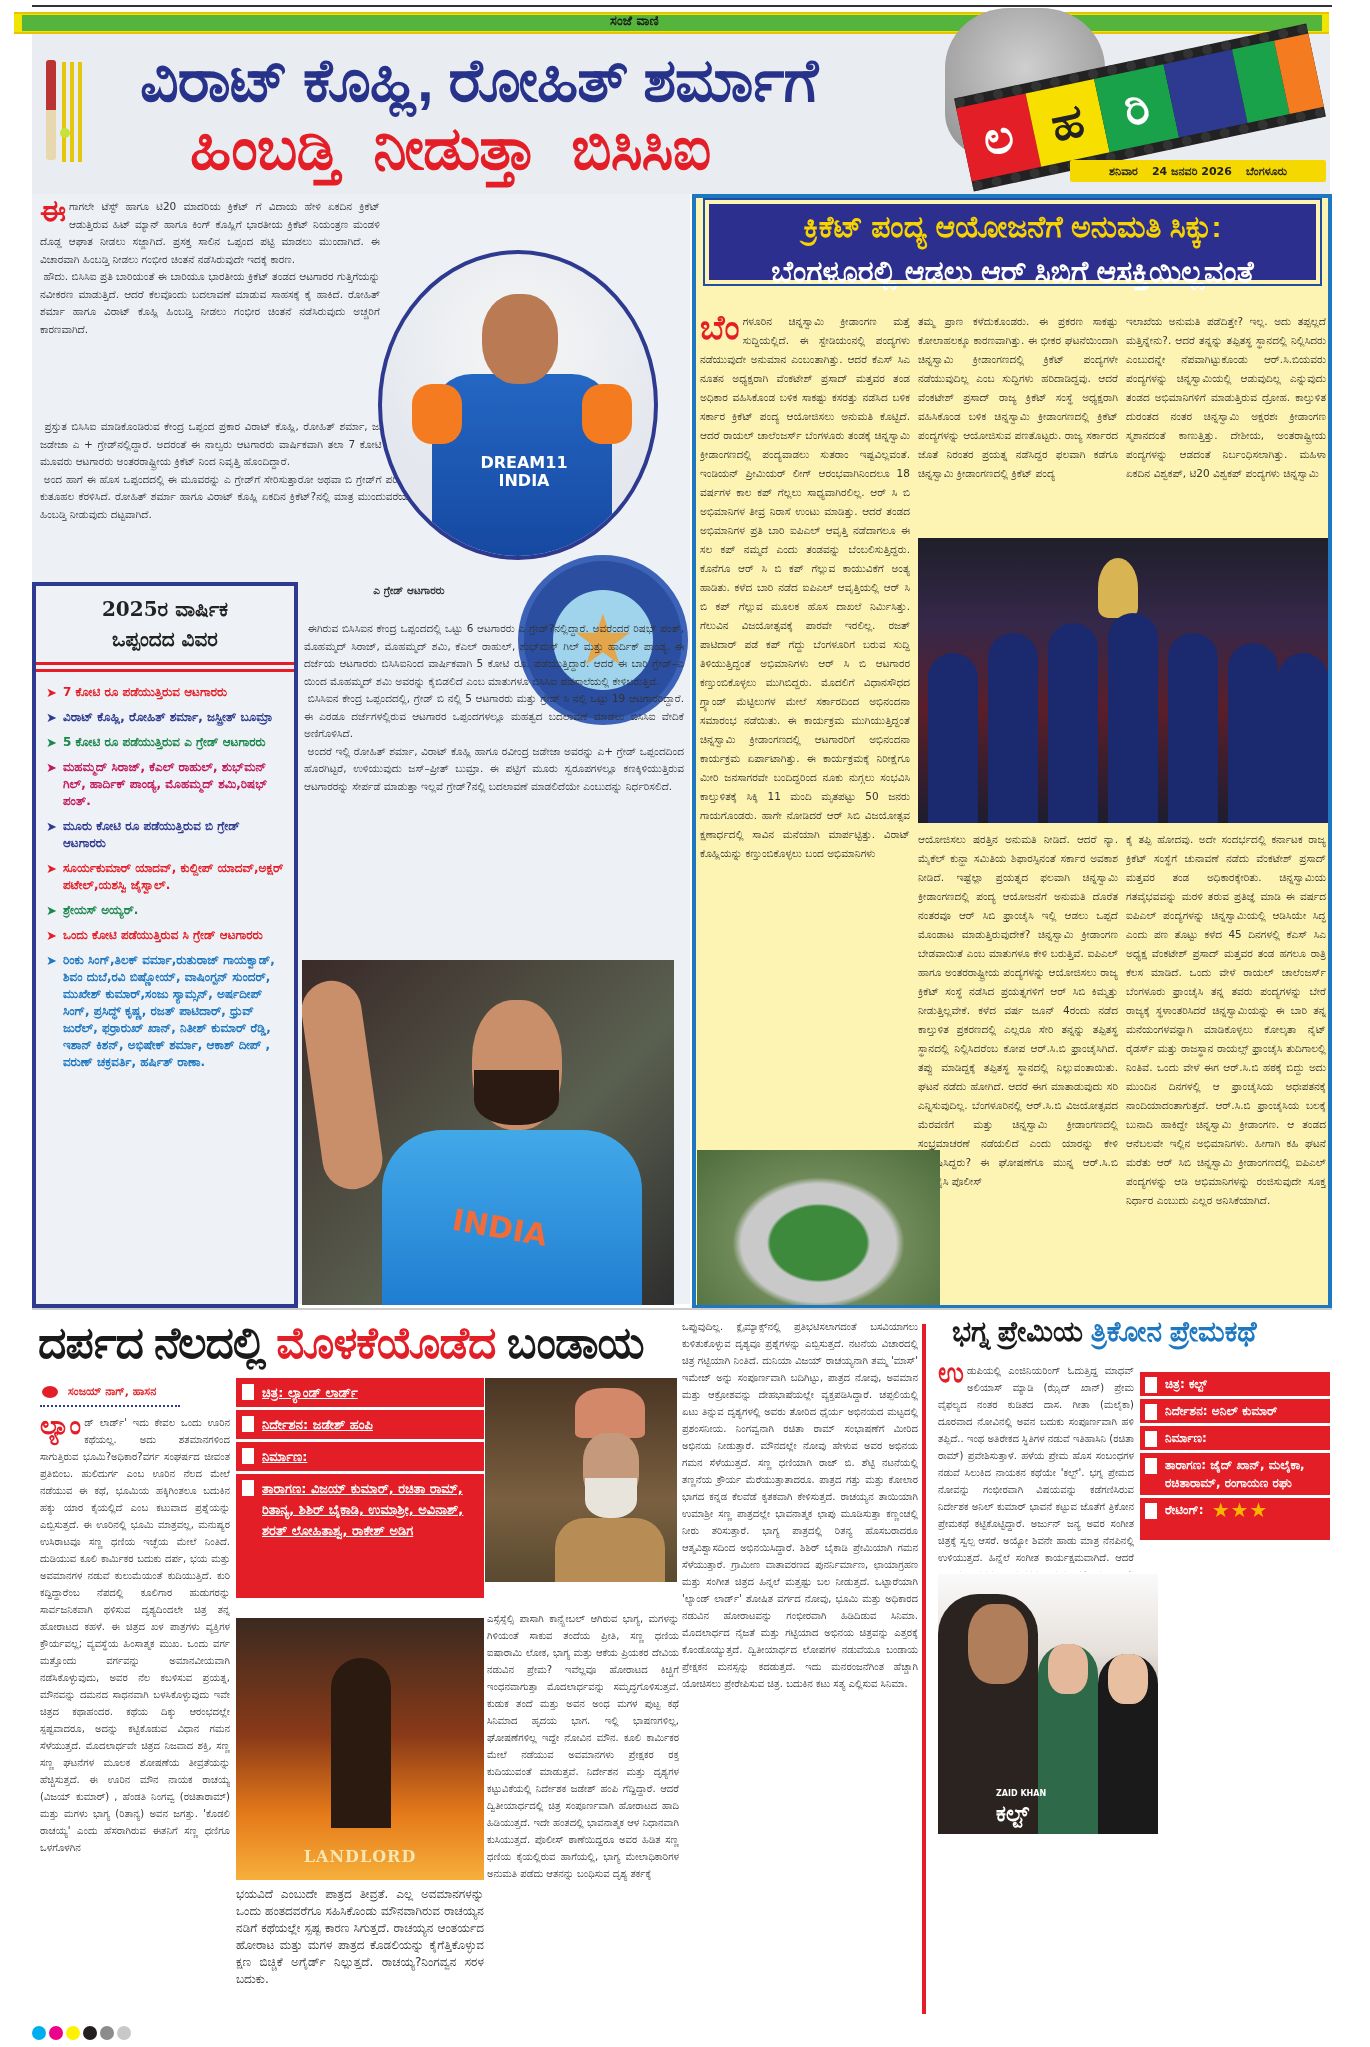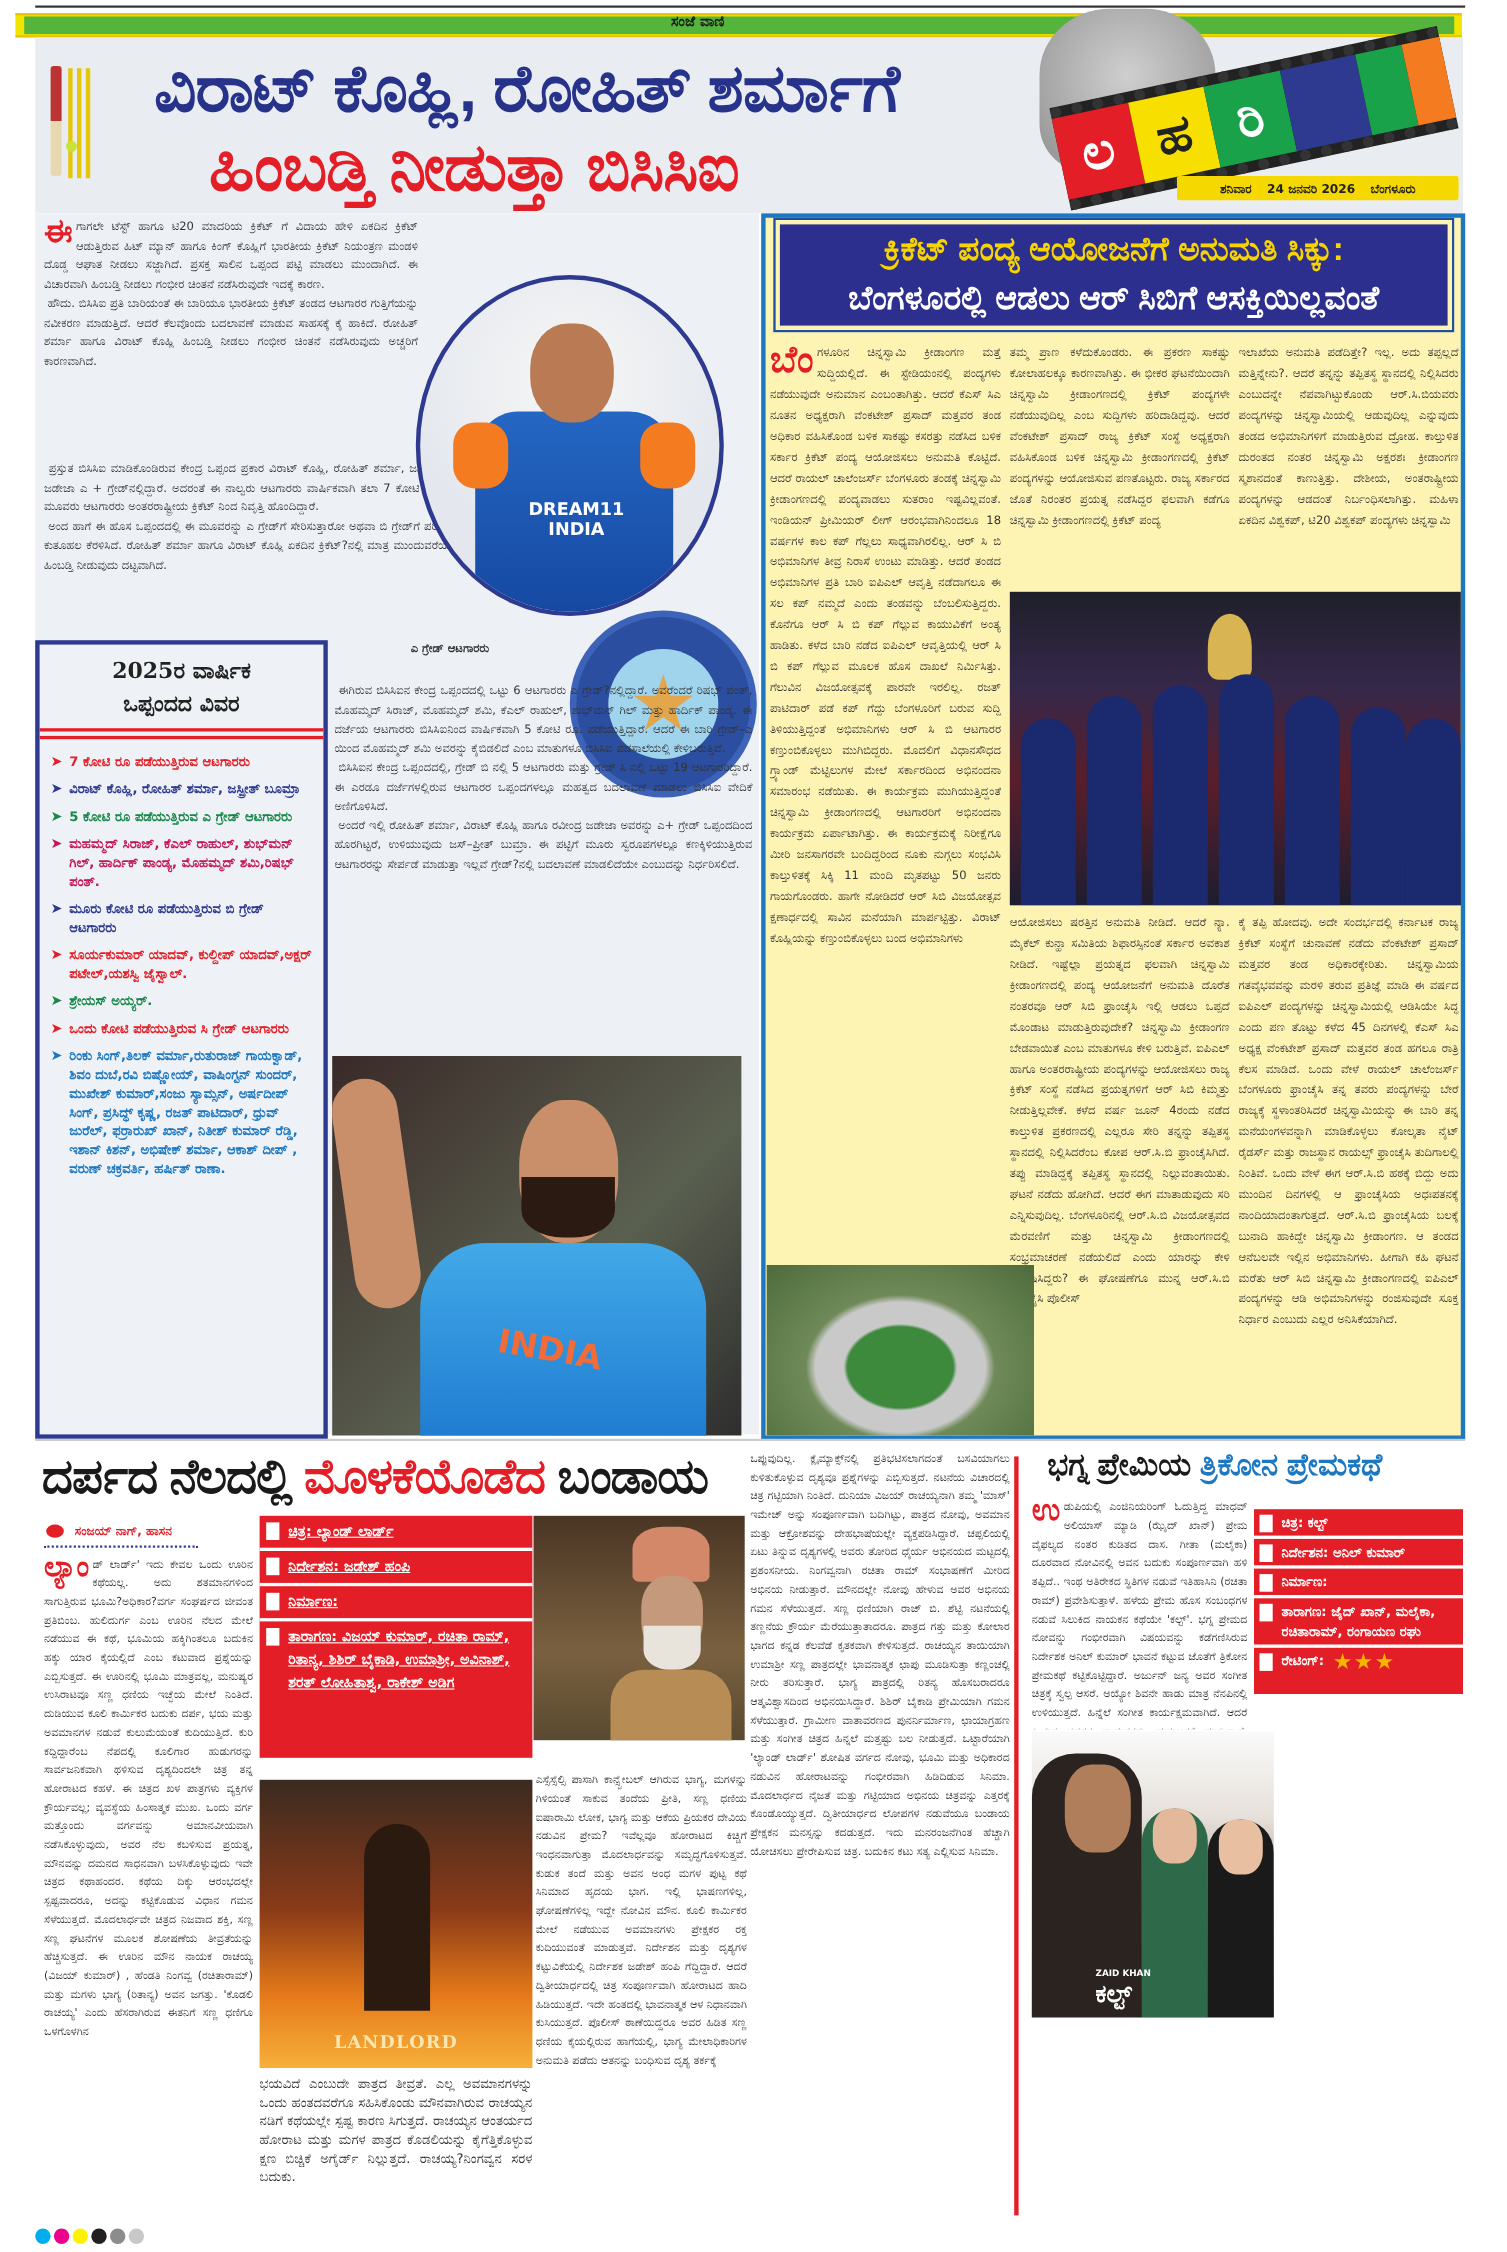--- a/index.html
+++ b/index.html
@@ -8,21 +8,21 @@
   .topline { left: 32px; top: 5px; width: 1300px; height: 2px; background: #333; }
   .masthead-band { left: 14px; top: 12px; width: 1315px; height: 22px; background: #f1e400; border-top: 2px solid #e8c400; border-bottom: 2px solid #e8c400; }
   .masthead-green { left: 22px; top: 15px; width: 1300px; height: 16px; background: #54b43b; }
   .masthead-name { left: 610px; top: 13px; font-size: 13px; font-weight: bold; color: #1a1a1a; }
   .header-bg { left: 32px; top: 34px; width: 1298px; height: 160px; background: #e9edf2; }
   .bat { left: 46px; top: 60px; width: 10px; height: 100px; background: linear-gradient(#b33 0 50%, #e8d8b0 50%); border-radius: 3px; }
   .stumps { left: 62px; top: 62px; width: 20px; height: 100px; border-left: 4px solid #e5c70a; border-right: 4px solid #e5c70a; }
   .stumps::after { content:""; position:absolute; left:4px; top:0; width:4px; height:100px; background:#e5c70a; }
   .ball { left: 60px; top: 128px; width: 10px; height: 10px; background: #c8e23a; border-radius: 50%; }
   .headline1 { left: 140px; top: 46px; font-size: 60px; font-weight: bold; color: #27338a; letter-spacing: -1px; font-family: "Liberation Sans", sans-serif; }
-  .headline2 { left: 190px; top: 118px; font-size: 60px; font-weight: bold; color: #e41e26; letter-spacing: -1px; font-family: Liberation Sans, sans-serif; text-align: center; }
+  .headline2 { left: 190px; top: 118px; font-size: 60px; font-weight: bold; color: #e41e26; letter-spacing: -1px; font-family: Liberation Mono, monospace; text-align: center; }
   .reel { left: 945px; top: 8px; width: 160px; height: 150px; border-radius: 40% 40% 30% 30%; background: radial-gradient(circle at 50% 40%, #cfcfcf, #8f8f8f); }
   .film { left: 960px; top: 60px; width: 360px; height: 95px; transform: rotate(-12deg); display: flex; border-top: 10px dotted #333; border-bottom: 10px dotted #333; background: #222; }
   .film .cell { flex: 1; display:flex; align-items:center; justify-content:center; font-size: 46px; font-weight: bold; color: #fff; }
   .dateline { left: 1070px; top: 160px; width: 256px; height: 22px; background: #f5d800; border-radius: 2px; font-size: 11px; font-weight: bold; color: #222; display:flex; align-items:center; justify-content:center; gap:14px; }
   .body-bg { left: 32px; top: 194px; width: 658px; height: 1110px; background: #edf1f6; }
   .para { font-size: 10.5px; line-height: 17.5px; color: #333; text-align: justify; }
   .dropcap { color: #e41e26; font-size: 30px; font-weight: bold; float: left; line-height: 26px; margin-right: 3px; }
   .rohit-photo { left: 378px; top: 250px; width: 280px; height: 310px; border-radius: 50%; background: radial-gradient(circle at 50% 30%, #f6f6f6 0, #e4e8ee 60%); border: 4px solid #2d3a8f; overflow: hidden; }
   .rohit-photo .jersey { position:absolute; left: 50px; top: 120px; width: 180px; height: 190px; background: linear-gradient(#2467c3, #1547a0); border-radius: 40px 40px 0 0; }
   .rohit-photo .sleeve { position:absolute; top: 130px; width: 50px; height: 60px; background:#f47b20; border-radius: 20px; }
@@ -36,21 +36,21 @@
   .contract-list { list-style: none; padding: 0 10px 0 10px; }
   .contract-list li { font-size: 12px; font-weight: bold; line-height: 17px; margin-bottom: 8px; display:flex; gap: 6px; }
   .contract-list li .arr { font-size: 13px; }
   .kohli-photo { left: 302px; top: 960px; width: 372px; height: 345px; background: linear-gradient(135deg, #3a2a28, #5a6050 60%, #2e2e2e); overflow: hidden; }
   .kohli-photo .shirt { position:absolute; left: 80px; top: 170px; width: 260px; height: 180px; background: linear-gradient(#42a9e8, #1f7cd1); border-radius: 60px 60px 0 0; }
   .kohli-photo .head { position:absolute; left: 170px; top: 40px; width: 90px; height: 130px; border-radius: 45%; background: #c98e6a; }
   .kohli-photo .beard { position:absolute; left: 172px; top: 110px; width: 85px; height: 55px; border-radius: 0 0 45% 45%; background: #2a1a12; }
   .kohli-photo .arm { position:absolute; left: 10px; top: 20px; width: 60px; height: 210px; background: #c98e6a; border-radius: 30px; transform: rotate(-8deg); }
   .kohli-photo .india { position:absolute; left: 150px; top: 250px; color: #f26c3a; font-size: 30px; font-weight: bold; transform: rotate(10deg); }
   .rcb-frame { left: 692px; top: 194px; width: 640px; height: 1115px; border: 4px solid #1d78c1; background: #fdf3b3; }
-  .rcb-head { left: 705px; top: 200px; width: 615px; height: 100px; background: #2d2f8e; border: 4px solid #fdf3b3; outline: 2px solid #1f4fa0; }
+  .rcb-head { left: 705px; top: 200px; width: 615px; height: 84px; background: #2d2f8e; border: 4px solid #fdf3b3; outline: 2px solid #1f4fa0; }
   .rcb-head .l1 { font-size: 30px; font-weight: bold; color: #f7d400; text-align:center; line-height: 46px; font-family: "Liberation Sans", sans-serif; }
   .rcb-head .l2 { font-size: 30px; font-weight: bold; color: #ffffff; text-align:center; line-height: 44px; font-family: "Liberation Sans", sans-serif; }
   .rcb-col { font-size: 10.5px; line-height: 19px; color: #333; text-align: justify; }
   .celebration-photo { left: 918px; top: 538px; width: 410px; height: 285px; background: linear-gradient(180deg, #1f1f2a 0, #35284a 30%, #5a1e2a 60%, #1d1d30 100%); overflow:hidden; }
   .celebration-photo .trophy { position:absolute; left: 180px; top: 20px; width: 40px; height: 60px; background: #d8b452; border-radius: 50% 50% 10px 10px; }
   .celebration-photo .player { position:absolute; bottom: 0; width: 50px; height: 170px; background: #1b2a6e; border-radius: 25px 25px 0 0; }
   .stadium-photo { left: 697px; top: 1150px; width: 243px; height: 155px; background: radial-gradient(ellipse at 50% 60%, #3d8a3c 0 28%, #c8c9c8 30% 45%, #6f8a58 50%, #4d6b3c 100%); }
   .divider-h { left: 32px; top: 1308px; width: 1300px; height: 2px; background: #ccc; }
   .landlord-head { left: 38px; top: 1318px; font-size: 44px; font-weight: bold; color: #1a1a1a; font-family: "Liberation Sans", sans-serif; letter-spacing: -1px; }
   .landlord-head .red { color: #e41e26; }

